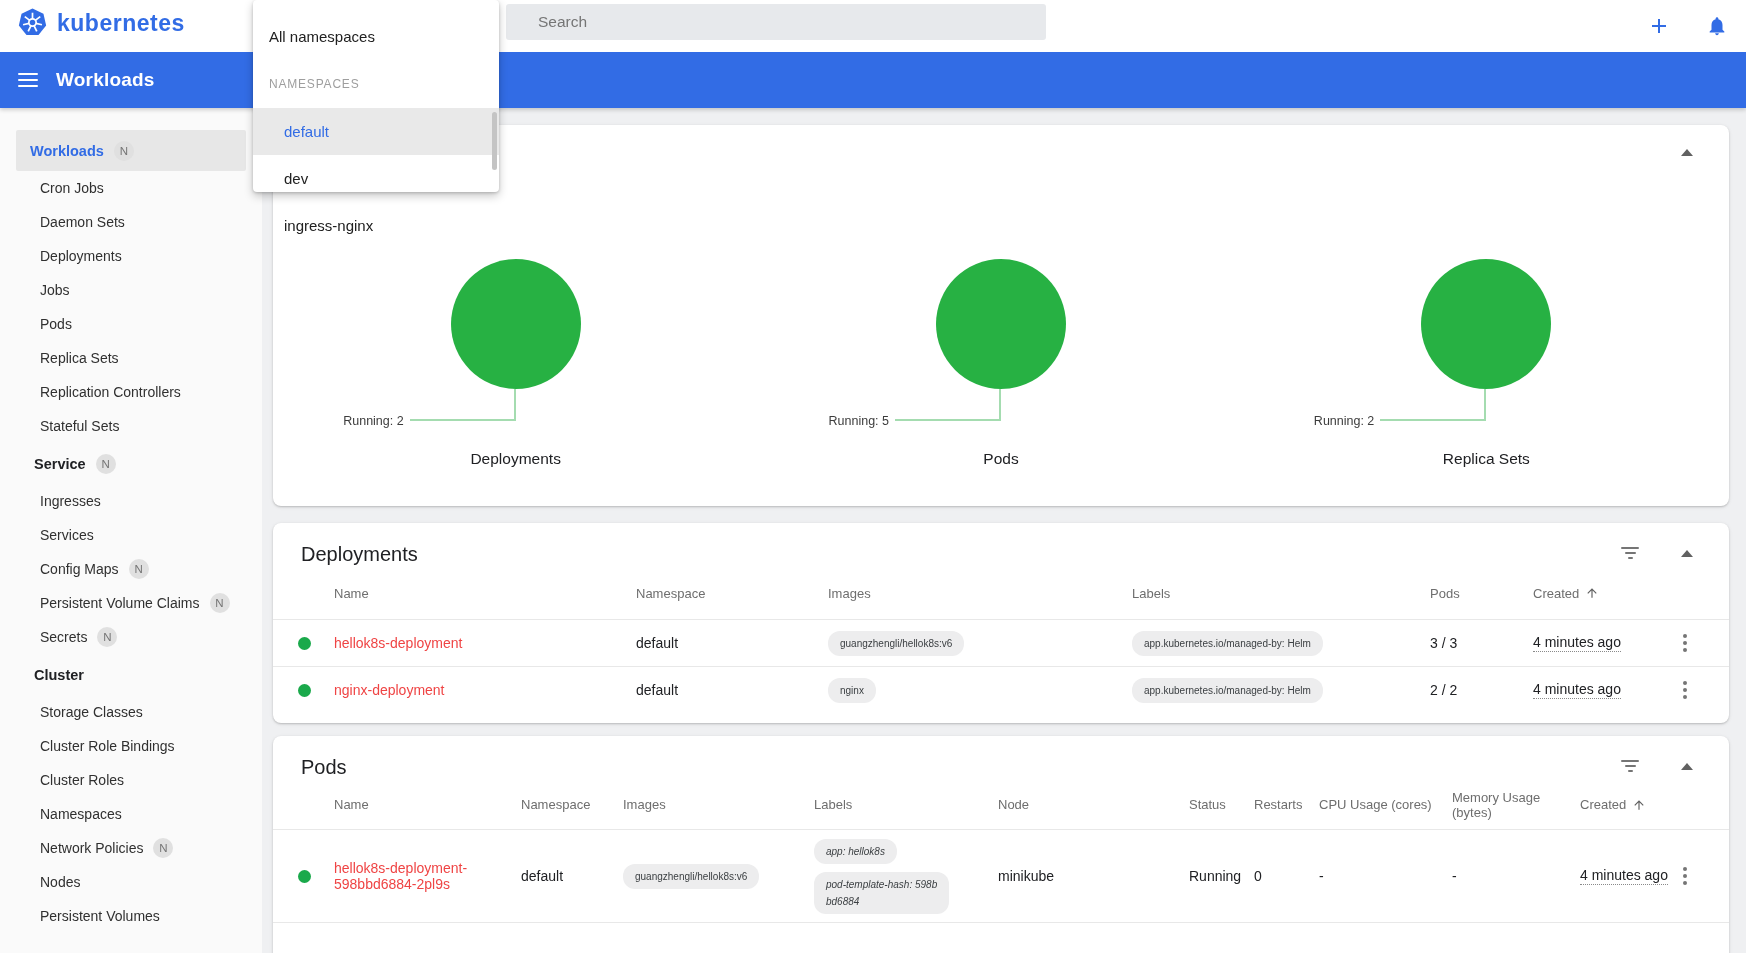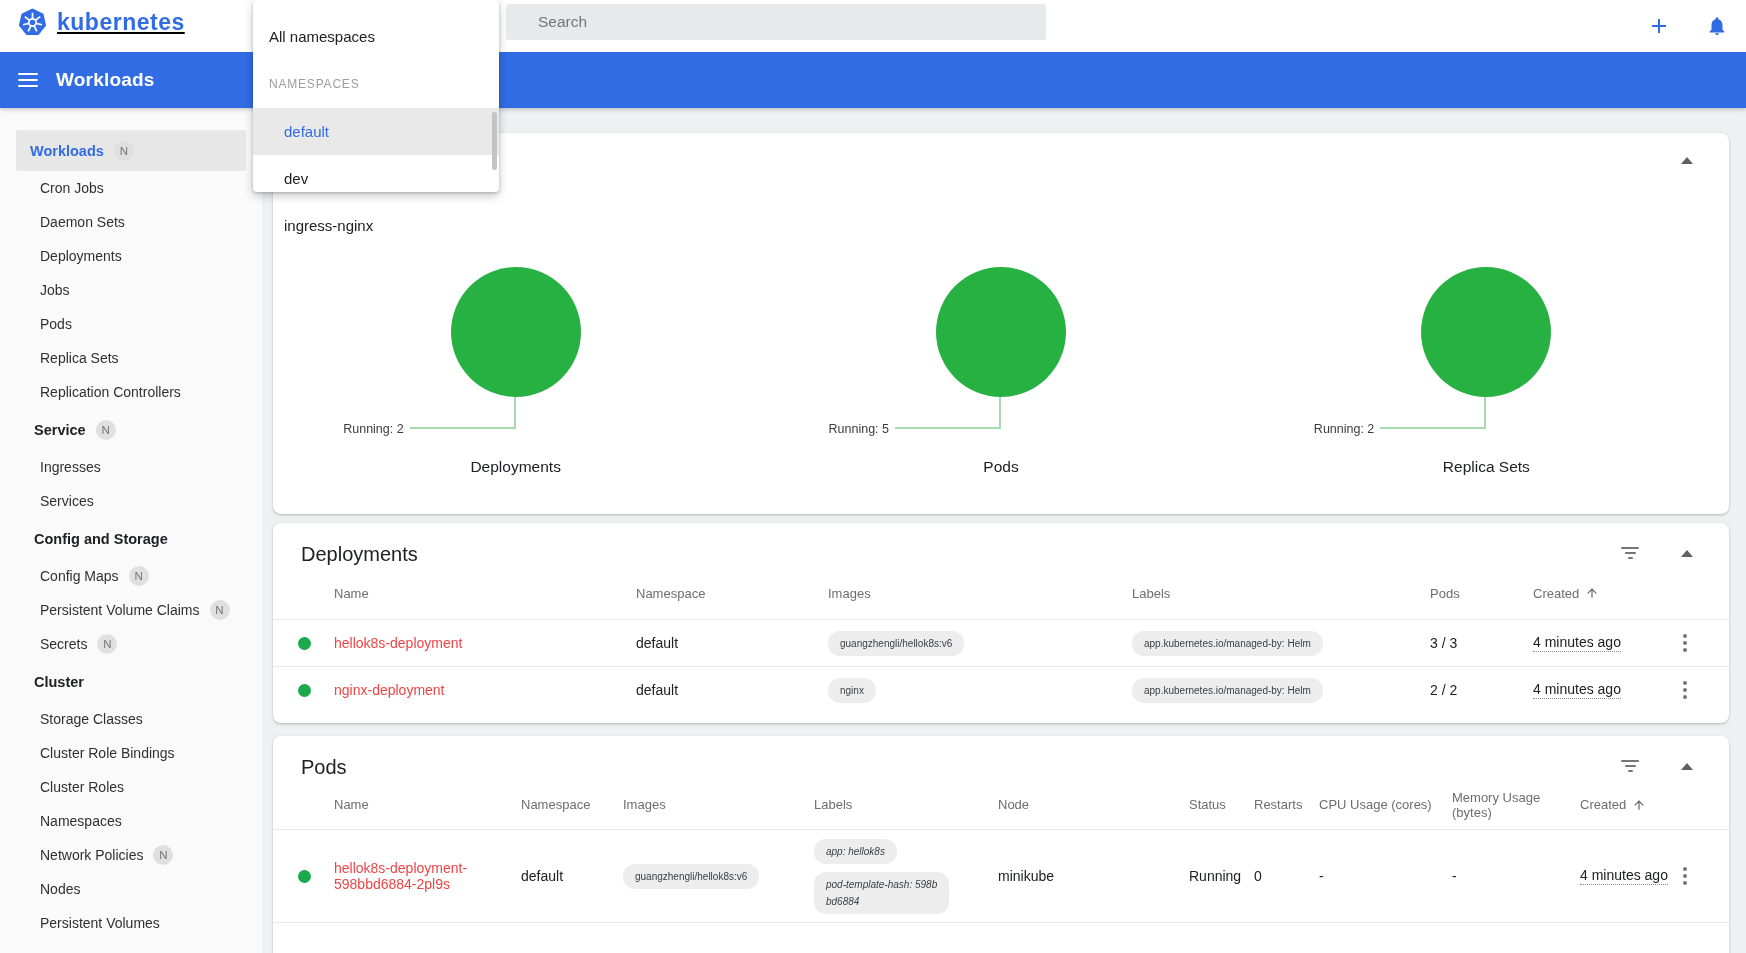--- a/index.html
+++ b/index.html
@@ -2,21 +2,21 @@
 <html><head>
 <meta charset="utf-8">
 <style>
   * { margin:0; padding:0; box-sizing:border-box; }
   html,body { width:1746px; height:953px; }
   body { font-family:"Liberation Sans", sans-serif; background:#eff0f2; }
   .screen { position:relative; width:1746px; height:953px; overflow:hidden; background:#eff0f2; }
 
   
   .topbar { position:absolute; left:0; top:0; width:1746px; height:52px; background:#ffffff; z-index:5; }
-  .logo { position:absolute; left:18px; top:8px; display:flex; align-items:center; gap:10px;text-decoration:underline; }
+  .logo { position:absolute; left:18px; top:8px; display:flex; align-items:flex-end; gap:10px; }
   .logo-text { color:#326ce5; font-size:23px; font-weight:bold; letter-spacing:.5px; }
   .search-box { position:absolute; left:506px; top:4px; width:540px; height:36px; background:#e7e9ec; border:none; border-radius:3px; font-size:15.5px; color:#424242; padding-left:32px; outline:none; font-family:"Liberation Sans",sans-serif; }
   .search-box::placeholder { color:#757575; }
   .top-actions { position:absolute; right:16px; top:0; height:52px; display:flex; align-items:center; gap:32px; }
   .icon-btn { width:26px; height:26px; display:flex; align-items:center; justify-content:center; cursor:pointer; }
 
   
   .appbar { position:absolute; left:0; top:52px; width:1746px; height:56px; background:#326ce5; z-index:4; display:flex; align-items:center; box-shadow:0 2px 4px rgba(0,0,0,.18); }
   .hamburger { margin-left:18px; width:20px; display:flex; flex-direction:column; gap:4px; cursor:pointer; }
   .hamburger i { display:block; height:2px; background:#fff; border-radius:1px; }
@@ -33,21 +33,21 @@
   
   .card { position:absolute; left:273px; width:1456px; background:#fff; border-radius:8px; box-shadow:0 1px 2px rgba(0,0,0,.18), 0 1px 4px rgba(0,0,0,.08); }
   .card-head-icons { position:absolute; top:24px; right:36px; display:flex; align-items:center; gap:42px; }
   .caret-up { width:0; height:0; border-left:6px solid transparent; border-right:6px solid transparent; border-bottom:7px solid #616161; cursor:pointer; }
   .filter-icon { display:flex; flex-direction:column; align-items:center; gap:3px; cursor:pointer; }
   .filter-icon i { display:block; height:2px; background:#757575; border-radius:1px; }
   .filter-icon i:nth-child(1){ width:18px; } .filter-icon i:nth-child(2){ width:11px; } .filter-icon i:nth-child(3){ width:5px; }
   .card-title { font-size:20px; color:#202124; padding:18px 0 0 28px; line-height:26px; }
 
   
-  #card-status { top:125px; height:381px;margin-top:8px; }
+  #card-status { top:125px; height:381px; }
   .charts-row { display:flex; width:100%; }
   .chart { position:relative; flex:1; height:381px; }
   .pie { width:130px; height:130px; border-radius:50%; background:#27b143; margin:134px auto 0; }
   .callout-line { position:absolute; right:50%; top:264px; width:106px; height:32px; border-right:2px solid #a4dcb0; border-bottom:2px solid #a4dcb0; }
   .callout-label { position:absolute; top:288px; right:calc(50% + 112px); font-size:12.5px; color:#3c3c3c; line-height:16px; white-space:nowrap; }
   .chart-caption { position:absolute; top:325px; left:0; width:100%; text-align:center; font-size:15.5px; color:#202124; }
 
   
   .thead { color:#6e6e6e; font-size:13px; }
   .trow  { color:#202124; font-size:14px; border-top:1px solid #e8e8e8; }
@@ -144,32 +144,32 @@
       </div>
     <div class="nav-item child">
         <span>Pods</span>
       </div>
     <div class="nav-item child">
         <span>Replica Sets</span>
       </div>
     <div class="nav-item child">
         <span>Replication Controllers</span>
       </div>
+    <div class="nav-item child">
+        <span>Stateful Sets</span>
+      </div>
     <div class="nav-item root">
       <span>Service</span>
       <span class="nbadge">N</span>
     </div>
     <div class="nav-item child">
         <span>Ingresses</span>
       </div>
     <div class="nav-item child">
         <span>Services</span>
-      </div>
-    <div class="nav-item root">
-        <span>Config and Storage</span>
       </div>
     <div class="nav-item child">
       <span>Config Maps</span>
       <span class="nbadge">N</span>
     </div>
     <div class="nav-item child">
       <span>Persistent Volume Claims</span>
       <span class="nbadge">N</span>
     </div>
     <div class="nav-item child">

